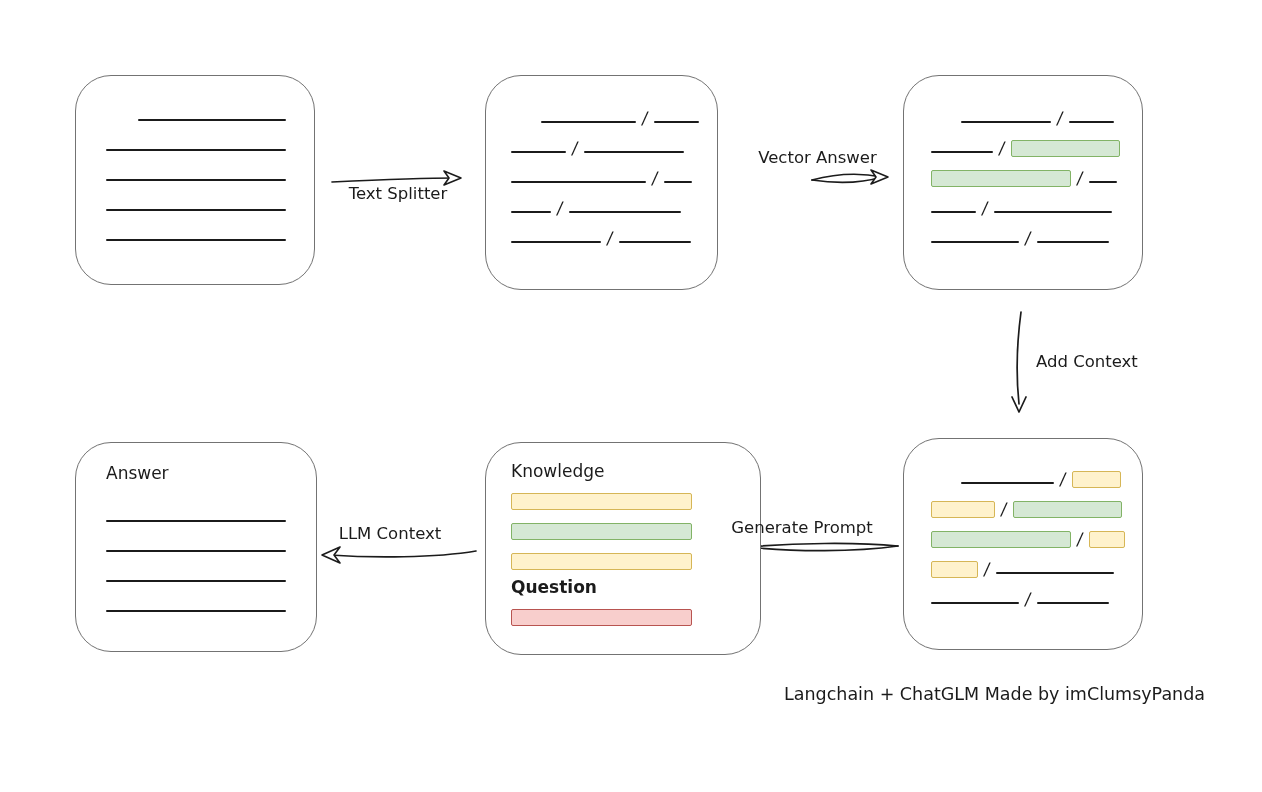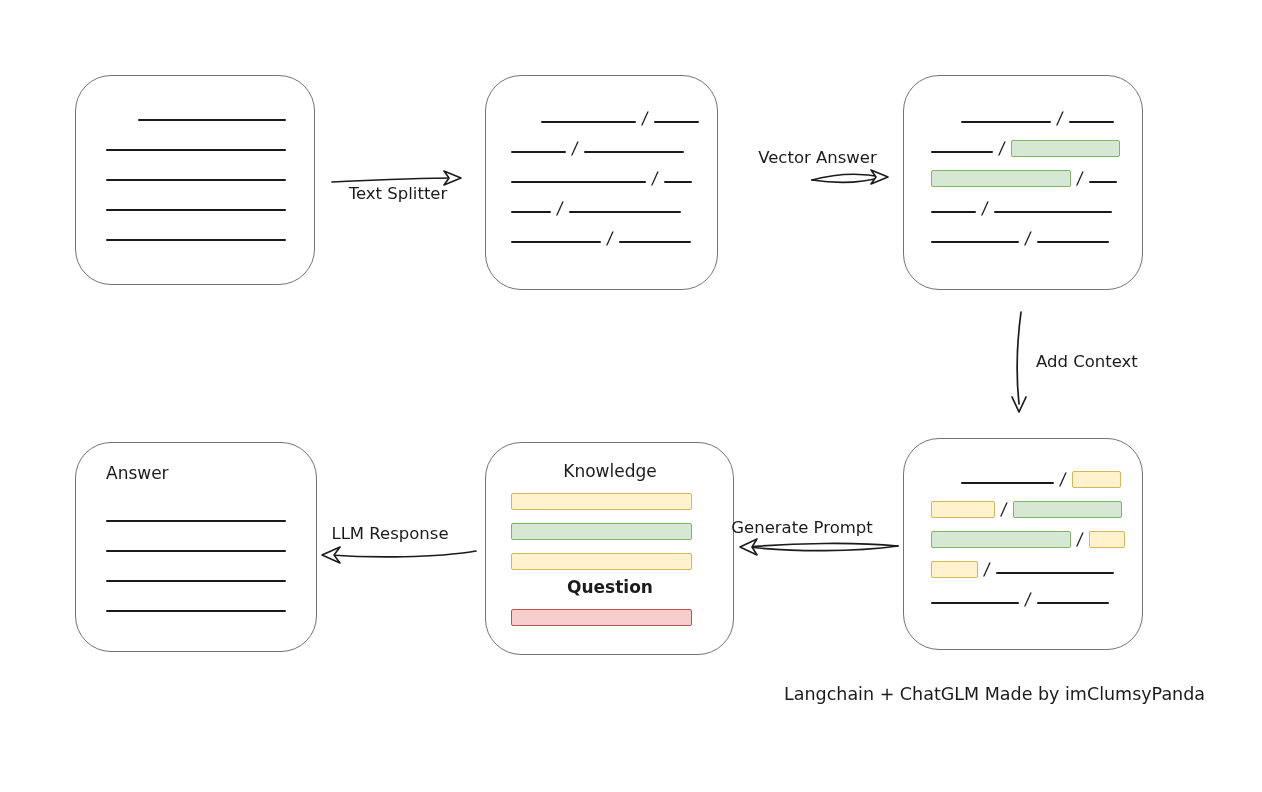--- a/index.html
+++ b/index.html
@@ -10,21 +10,21 @@
   svg.arrows path{stroke:var(--ink,#1b1b1b);fill:none;stroke-width:1.7;
        stroke-linecap:round;stroke-linejoin:round;}
   svg.arrows path.head{fill:#ffffff;stroke-width:1.6;}
 
   .node{position:absolute;background:#ffffff;border:1.3px solid var(--box-border,#737373);
         border-radius:36px;box-sizing:border-box;}
   .box-document {left:75px; top:75px; width:240px;height:210px;padding:20px 28px 0 30px;}
   .box-split    {left:485px;top:75px; width:233px;height:215px;padding:22px 26px 0 25px;}
   .box-matched  {left:903px;top:75px; width:240px;height:215px;padding:22px 26px 0 27px;}
   .box-context  {left:903px;top:438px;width:240px;height:212px;padding:20px 26px 0 27px;}
-  .box-prompt   {left:485px;top:442px;width:249px;height:213px;padding:18px 24px 0 25px;text-align:center;}
+  .box-prompt   {left:485px;top:442px;width:276px;height:213px;padding:18px 24px 0 25px;}
   .box-answer   {left:75px; top:442px;width:242px;height:210px;padding:20px 30px 0 30px;}
 
   .prow{display:flex;align-items:flex-end;height:30px;}
   .seg{display:inline-block;flex:0 0 auto;}
   .seg.line{height:2px;background:var(--ink,#1b1b1b);border-radius:1px;margin-bottom:5px;}
   .seg.gap{height:1px;}
   .seg.bar_green{height:15px;background:var(--green-fill,#d5e8d4);
        border:1.5px solid var(--green-border,#82b366);border-radius:2px;margin-bottom:1px;}
   .seg.bar_yellow{height:15px;background:var(--yellow-fill,#fff2cc);
        border:1.5px solid var(--yellow-border,#d6b656);border-radius:2px;margin-bottom:1px;}
@@ -220,16 +220,16 @@
         <div class="prow">
           <span class="seg line" style="width: 180px;"></span>
         </div>
       </div>
   </div>
 
   <div class="alabel lbl-text-splitter">Text Splitter</div>
   <div class="alabel lbl-vector-search">Vector Answer</div>
   <div class="alabel lbl-add-context">Add Context</div>
   <div class="alabel lbl-generate-prompt">Generate Prompt</div>
-  <div class="alabel lbl-llm-response">LLM Response</div>
+  <div class="alabel lbl-llm-response">LLM Context</div>
 
   <div class="footer">Langchain + ChatGLM Made by imClumsyPanda</div>
 </div>
 
 </body></html>

